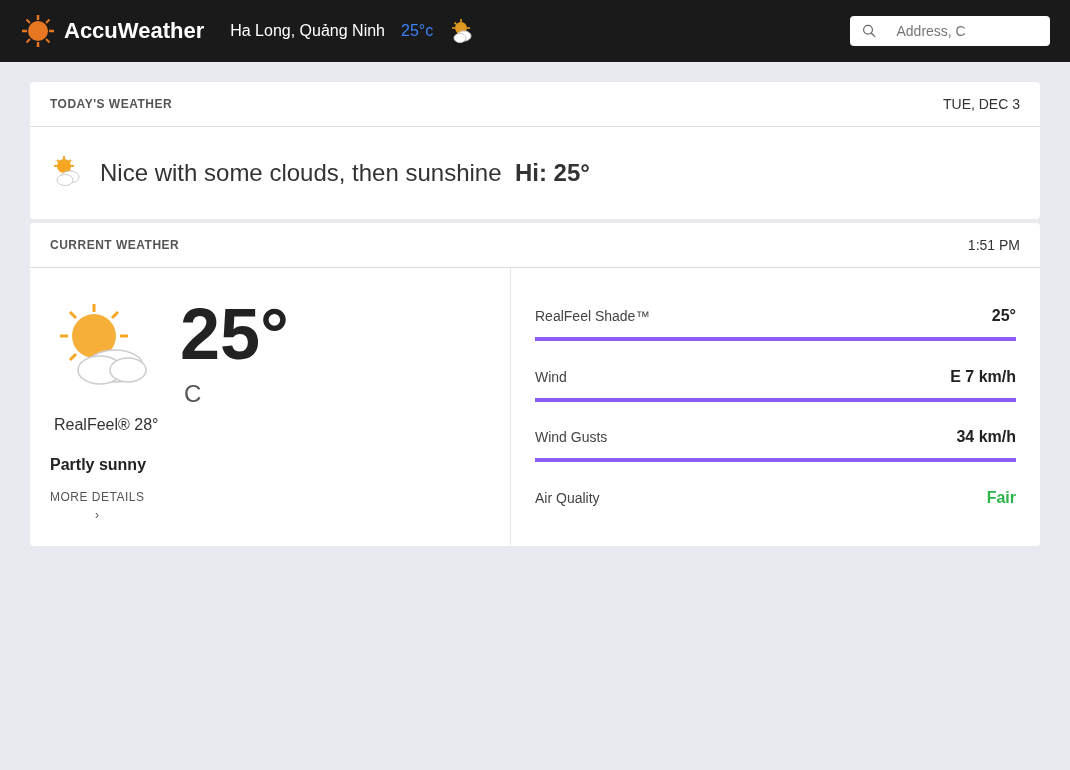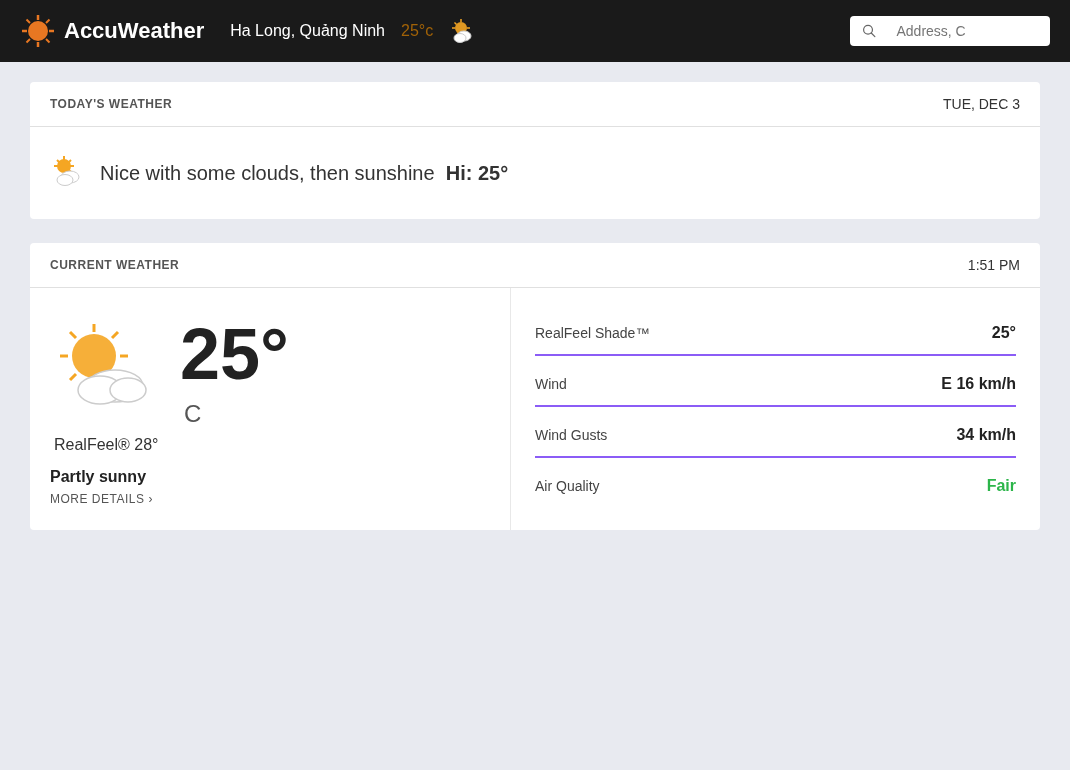--- a/index.html
+++ b/index.html
@@ -32,21 +32,21 @@
       color: white;
       font-size: 22px;
       font-weight: bold;
     }
     .header-location {
       color: white;
       font-size: 16px;
       margin-left: 10px;
     }
     .header-temp {
-      color: #a16207;
+      color: #3b82f6;
       font-size: 16px;
     }
     .header-search {
       margin-left: auto;
       display: flex;
       align-items: center;
       background: white;
       border-radius: 4px;
       padding: 6px 12px;
       gap: 20px;
@@ -63,21 +63,21 @@
       font-size: 14px;
       color: #999;
       width: 100%;
     }
 
     
     .main {
       padding: 20px 30px;
       display: flex;
       flex-direction: column;
-      gap: 24px;
+      gap: 4px;
     }
 
     
     .card {
       background: white;
       border-radius: 4px;
       overflow: hidden;
     }
     .card-header {
       display: flex;
@@ -106,21 +106,21 @@
     .today-row {
       display: flex;
       align-items: center;
       gap: 14px;
       padding: 10px 0;
     }
     .today-row + .today-row {
       border-top: 1px solid #f0f0f0;
     }
     .today-condition {
-      font-size: 20px;
+      font-size: 24px;
       color: #333;
     }
     .today-condition strong {
       font-weight: bold;
     }
 
     
     .current-body {
       display: flex;
       gap: 0;
@@ -158,49 +158,50 @@
     }
     .current-realfeel {
       font-size: 16px;
       color: #333;
       margin-left: 4px;
     }
     .current-condition-label {
       font-size: 16px;
       font-weight: bold;
       color: #222;
-      margin-top: 14px;
+      margin-top: 22px;
     }
     .more-details-link {
       font-size: 12px;
       color: #555;
       text-transform: uppercase;
       letter-spacing: 0.5px;
       cursor: pointer;
       display: flex;
       align-items: center;
       gap: 4px;
-      margin-top: 6px;
+      margin-top: 16px;
       text-decoration: none;
+      flex-direction: column;
     }
 
     .current-right {
       flex: 1;
       border-left: 1px solid #e8e8e8;
       padding: 20px 24px;
       display: flex;
       flex-direction: column;
       justify-content: space-around;
     }
     .metric-row {
       display: flex;
       justify-content: space-between;
       align-items: center;
       padding: 12px 0;
-      border-bottom: 2px solid #8b5cf6;
+      border-bottom: 4px solid #8b5cf6;
     }
     .metric-row:last-child { border-bottom: none; }
     .metric-label {
       font-size: 14px;
       color: #444;
     }
     .metric-value {
       font-size: 16px;
       font-weight: bold;
       color: #222;
@@ -357,21 +358,21 @@
         </a>
       </div>
 
       <div class="current-right">
         <div class="metric-row">
           <span class="metric-label">RealFeel Shade™</span>
           <span class="metric-value">25°</span>
         </div>
         <div class="metric-row">
           <span class="metric-label">Wind</span>
-          <span class="metric-value">E 16 km/h</span>
+          <span class="metric-value">E 7 km/h</span>
         </div>
         <div class="metric-row">
           <span class="metric-label">Wind Gusts</span>
           <span class="metric-value">34 km/h</span>
         </div>
         <div class="metric-row">
           <span class="metric-label">Air Quality</span>
           <span class="metric-value fair">Fair</span>
         </div>
       </div>

